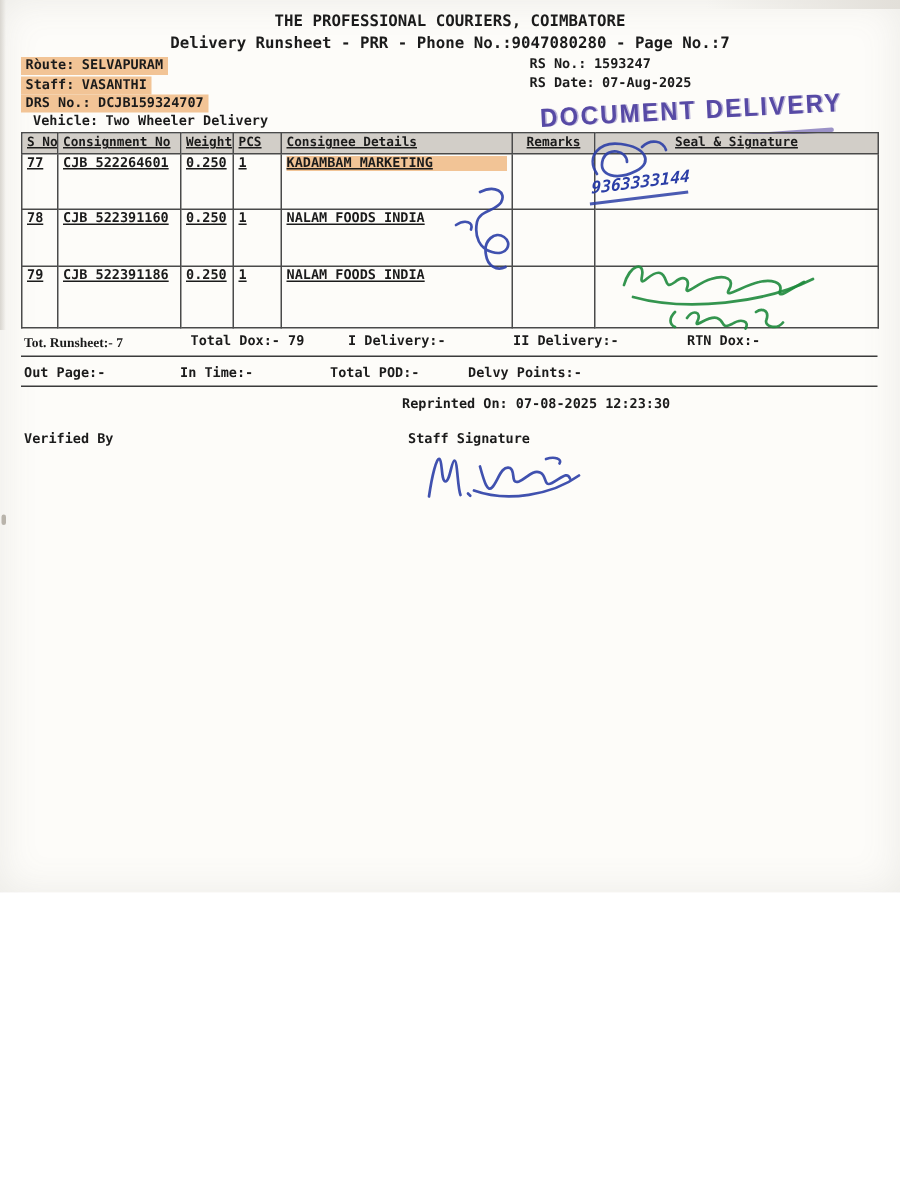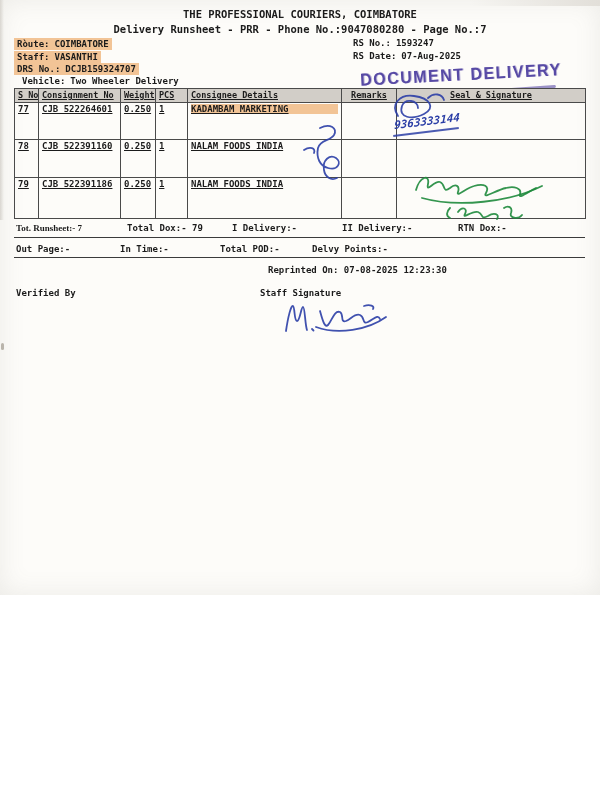--- a/index.html
+++ b/index.html
@@ -76,21 +76,21 @@
 
 <div class="page">
 
   <div class="edge-left"></div>
   <div class="edge-top-right"></div>
 
   <div class="abs center t10 b" style="top:8px;">THE PROFESSIONAL COURIERS, COIMBATORE</div>
   <div class="abs center t10 b" style="top:23px;">Delivery Runsheet - PRR - Phone No.:9047080280 - Page No.:7</div>
 
   <div class="abs t9 b hl" style="left:14px; top:38px;">
-    <span class="lbl">Ròute:</span><span>COIMBATORE</span>
+    <span class="lbl">Ròute:</span><span>SELVAPURAM</span>
   </div>
   <div class="abs t9 b" style="left:353px; top:38px;">
     <span class="lbl">RS No.:</span><span>1593247</span>
   </div>
   <div class="abs t9 b hl" style="left:14px; top:51px;">
     <span class="lbl">Staff:</span><span>VASANTHI</span>
   </div>
   <div class="abs t9 b" style="left:353px; top:51px;">
     <span class="lbl">RS Date:</span><span>07-Aug-2025</span>
   </div>
@@ -194,21 +194,21 @@
   <div class="abs t9 b" style="left:458px; top:223px;">RTN Dox:-</div>
 
   <div class="abs t9 b" style="left:16px;  top:244px;">Out Page:-</div>
   <div class="abs t9 b" style="left:120px; top:244px;">In Time:-</div>
   <div class="abs t9 b" style="left:220px; top:244px;">Total POD:-</div>
   <div class="abs t9 b" style="left:312px; top:244px;">Delvy Points:-</div>
 
   <div class="abs t9 b" style="left:268px; top:265px;">Reprinted On: 07-08-2025 12:23:30</div>
 
   <div class="abs t9 b" style="left:16px;  top:288px;">Verified By</div>
-  <div class="abs t9 b" style="left:260px; top:288px;">Staff Signature</div>
+  <div class="abs t9 b" style="left:272px; top:288px;">Staff Signature</div>
 
   <div class="sig" style="left:276px; top:297px;">
     <svg width="115" height="45" viewBox="0 0 115 45">
       <path class="sigpath ink-blue" d="M10 34 C12 20 15 8 17 9 C19 10 18 24 21 24 C24 24 25 10 27 10 C29 10 29 28 31 33"></path>
       <path class="sigpath ink-blue" d="M36 32 l1.5 1.5"></path>
       <path class="sigpath ink-blue" d="M44 14 C47 25 49 31 52 28 C56 24 58 13 64 15 C68 17 64 26 70 24 C75 22 79 16 84 18 C89 20 86 28 92 25 C98 22 102 17 104 22"></path>
       <path class="sigpath ink-blue" d="M40 30 C62 38 92 33 110 20"></path>
       <path class="sigpath ink-blue" d="M88 9 C94 7 99 9 97 12"></path>
     </svg>
   </div>

